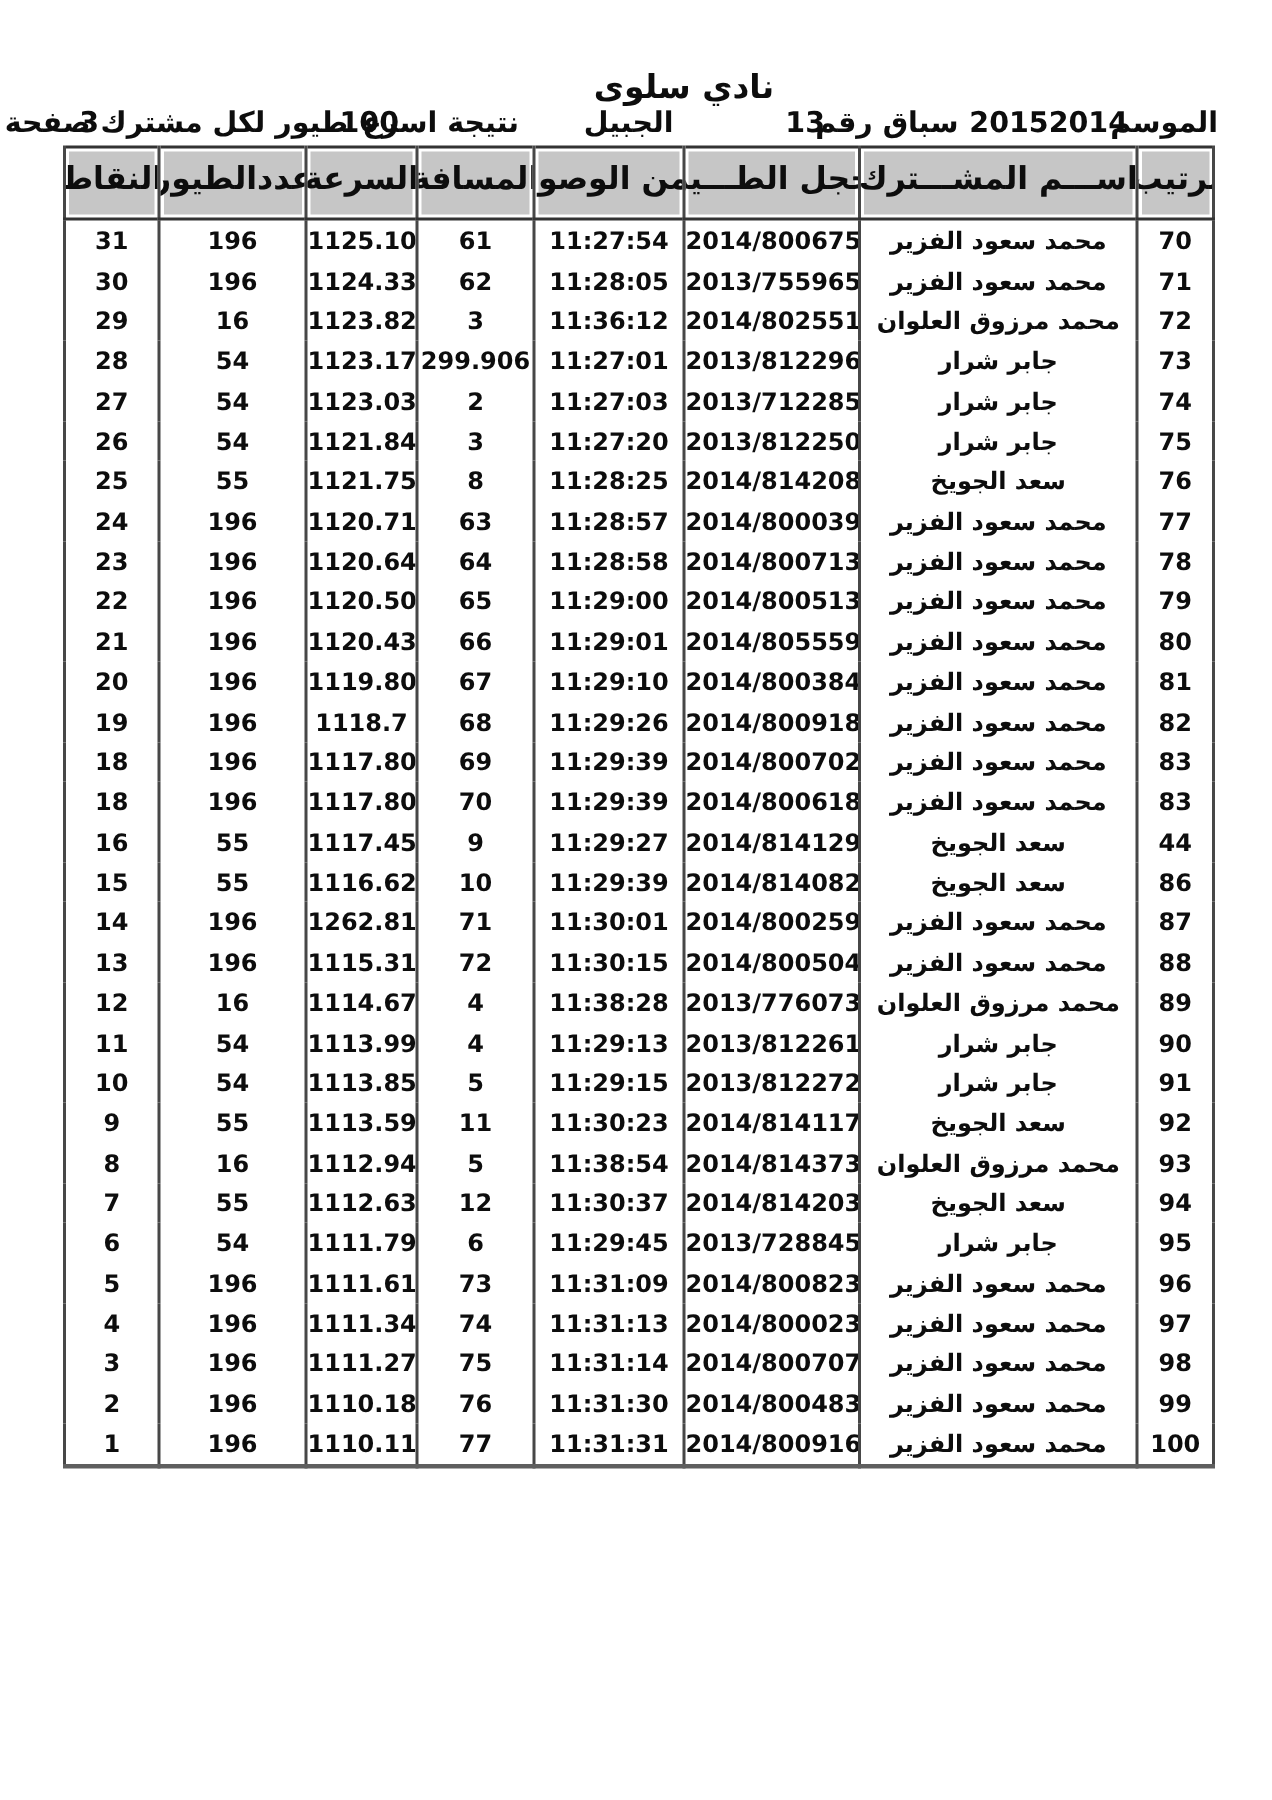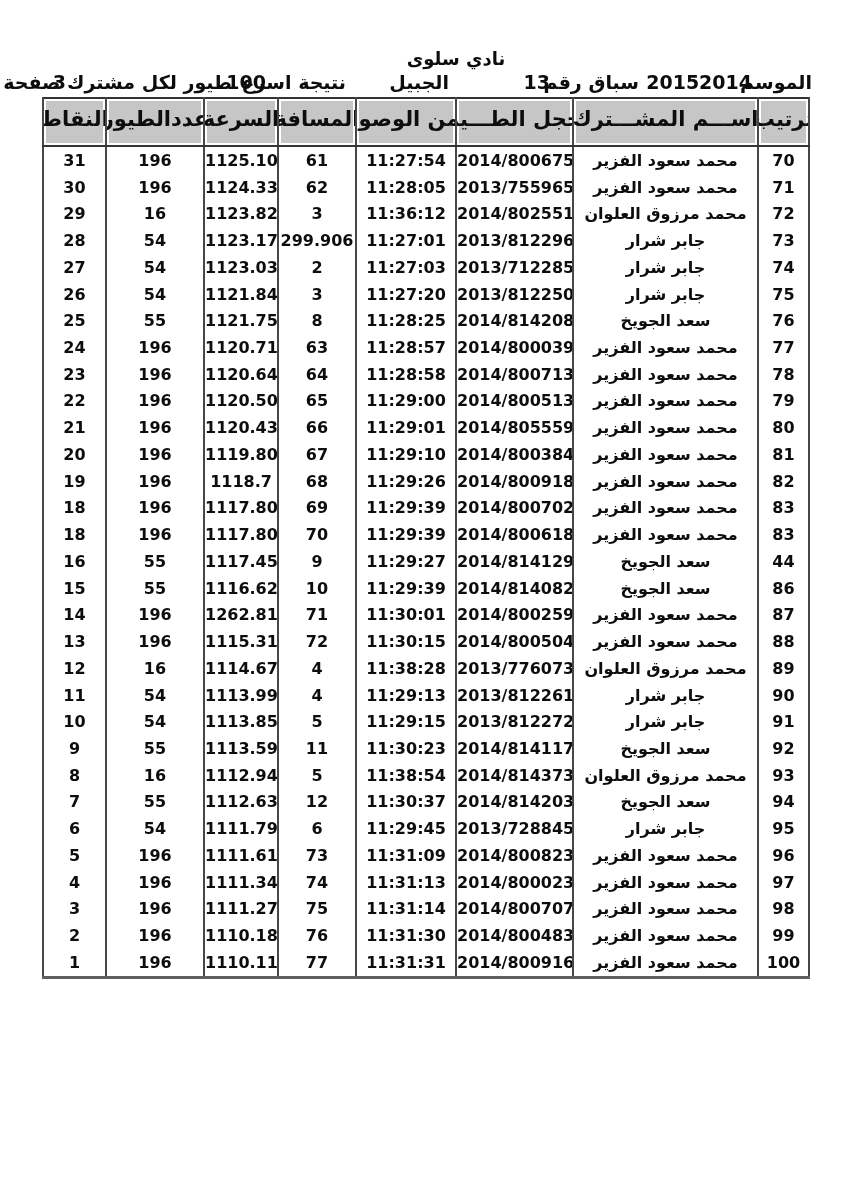--- a/index.html
+++ b/index.html
@@ -17,21 +17,21 @@
     overflow: hidden;
   }
 
   
   .club-title {
     position: absolute;
     top: 48px;
     left: 92px;
     width: 728px;
     text-align: center;
-    font-size: 18px;
+    font-size: 22px;
     line-height: 22px;
     white-space: nowrap;
   }
   .subheader {
     position: absolute;
     top: 68px;
     left: 0;
     width: 848px;
     height: 30px;
     font-size: 19px;

